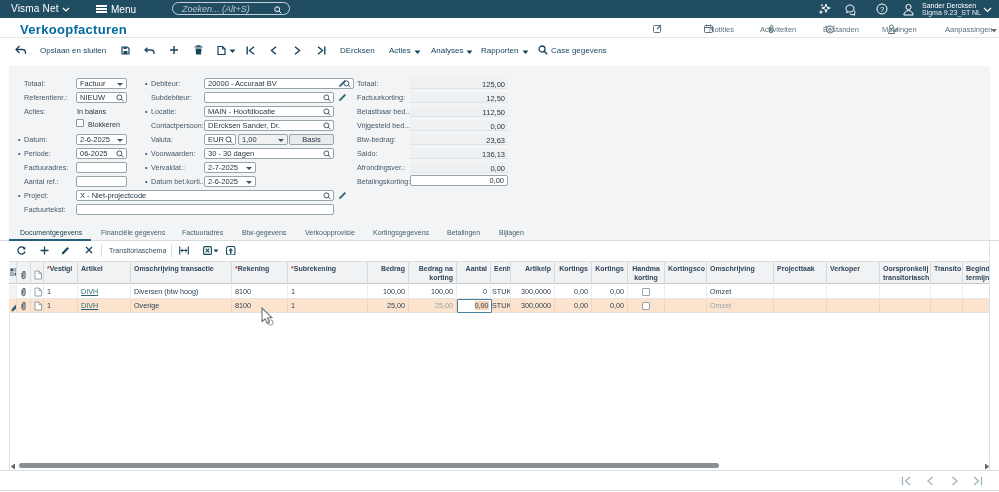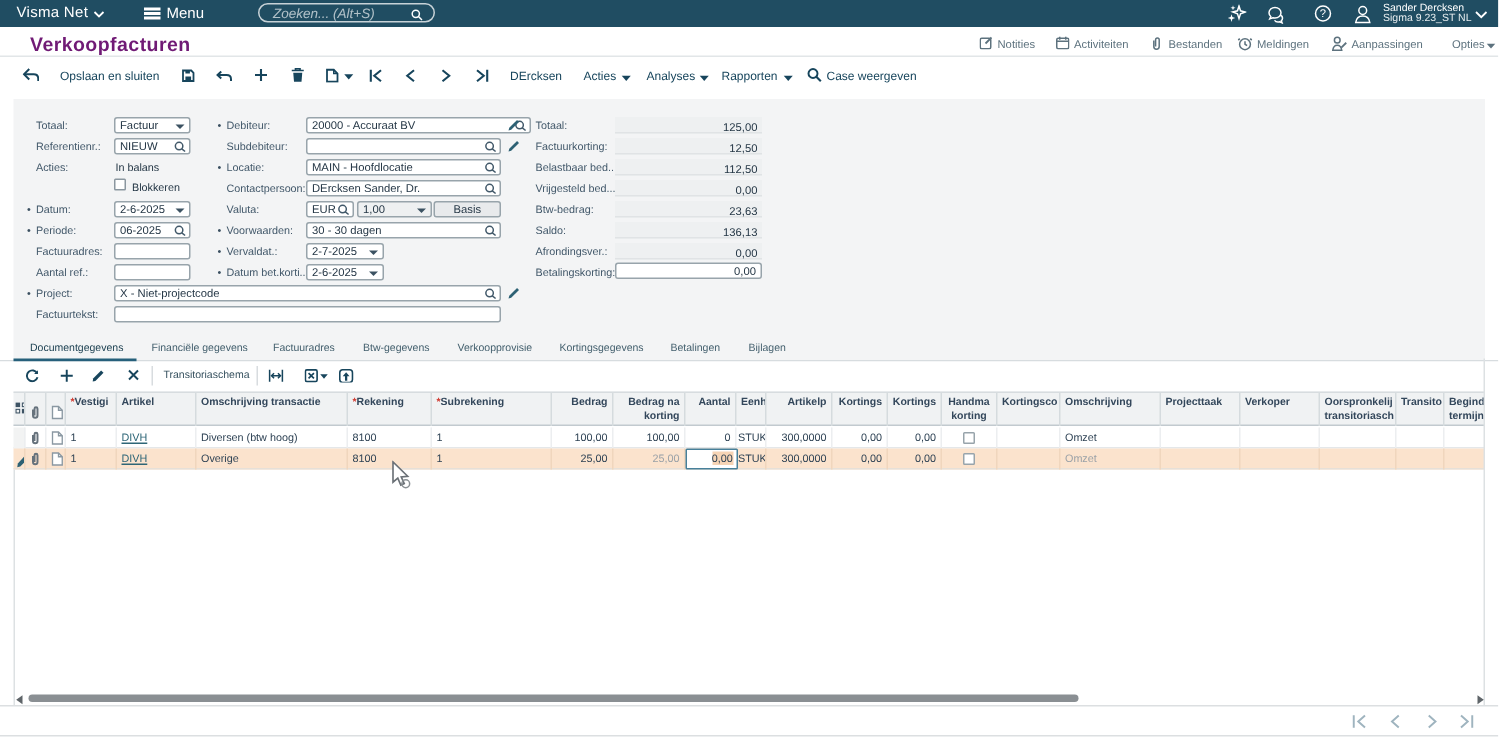--- a/index.html
+++ b/index.html
@@ -11,22 +11,22 @@
   #topbar .logo { position:absolute; left:11px; top:3px; font-size:10px; color:#fff; letter-spacing:0.2px; }
   .hamb { position:absolute; left:96px; top:5px; width:11px; height:8px; }
   .hamb div { height:1.6px; background:#fff; margin-bottom:1.6px; }
   #topbar .menu { position:absolute; left:111px; top:3.5px; font-size:10px; color:#fff; }
   .searchpill { position:absolute; left:172px; top:2px; width:118px; height:13px; border:1px solid rgba(255,255,255,0.75); border-radius:7px; }
   .searchpill .ph { position:absolute; left:9px; top:1px; font-size:9px; font-style:italic; color:rgba(255,255,255,0.65); }
   .usr { position:absolute; left:922px; top:1.5px; font-size:7px; color:#ffffff; line-height:7.5px; }
   .usr .l2 { font-size:7px; color:#e8eef0; }
   
   #titlerow { position:absolute; left:0; top:18px; width:999px; height:20px; background:#fff; border-bottom:1px solid #e2e6e8; }
-  #titlerow .t { position:absolute; left:20px; top:4px; font-size:13px; letter-spacing:0.3px; font-weight:bold; color:#701a75; }
-  .hlink { position:absolute; top:7px; font-size:7.5px; color:#5d727e; }
+  #titlerow .t { position:absolute; left:20px; top:4px; font-size:13px; letter-spacing:0.3px; font-weight:bold; color:#0369a1; }
+  .hlink { position:absolute; top:7px; font-size:7.5px; color:#5d727e;margin-left:44px; }
   
   #toolbar { position:absolute; left:0; top:38px; width:999px; height:25px; background:#fff; }
   .tbtxt { position:absolute; top:8px; font-size:8px; color:#17455c; }
   
   #panel { position:absolute; left:9px; top:66px; width:981px; height:173.5px; background:#f3f4f5; }
   .lbl { position:absolute; font-size:7.2px; color:#42586a; white-space:nowrap; }
   .req::before { content:"•"; position:absolute; left:-6px; color:#3a4f60; }
   .fld { position:absolute; background:#fff; border:1px solid #98a4ab; border-radius:2px; font-size:7.5px; color:#253746; padding:0 3px; line-height:9.5px; height:10.5px; white-space:nowrap; overflow:hidden; }
   .fld .mg { position:absolute; right:2px; top:1px; }
   .caret { position:absolute; right:3px; top:3.5px; width:0; height:0; border-left:3px solid transparent; border-right:3px solid transparent; border-top:3.5px solid #3c5262; }
@@ -185,21 +185,21 @@
         <path d="M0.5 0.5L3.5 4 6.5 0.5z" fill="#17455c"></path>
       </svg>
     <span class="tbtxt" style="left:481px">Rapporten</span>
     <svg class="ic" style="left:522px;top:12.0px" width="7" height="5" viewBox="0 0 7 5">
         <path d="M0.5 0.5L3.5 4 6.5 0.5z" fill="#17455c"></path>
       </svg>
     <svg class="ic" style="left:538px;top:7.0px" width="10" height="10" viewBox="0 0 10 10">
         <circle cx="4" cy="4" r="3" stroke="#17455c" stroke-width="1.3" fill="none"></circle>
         <path d="M6.2 6.2L9.2 9.2" stroke="#17455c" stroke-width="1.4"></path>
       </svg>
-    <span class="tbtxt" style="left:551px">Case weergeven</span>
+    <span class="tbtxt" style="left:551px">Case gegevens</span>
   </div>
 
   <div id="panel"></div>
 
   <span class="lbl" style="left:24px;top:79px">Totaal:</span>
   <span class="lbl" style="left:24px;top:93px">Referentienr.:</span>
   <span class="lbl" style="left:24px;top:107px">Acties:</span>
   <span class="lbl req" style="left:24px;top:135px">Datum:</span>
   <span class="lbl req" style="left:24px;top:149px">Periode:</span>
   <span class="lbl" style="left:24px;top:163px">Factuuradres:</span>

